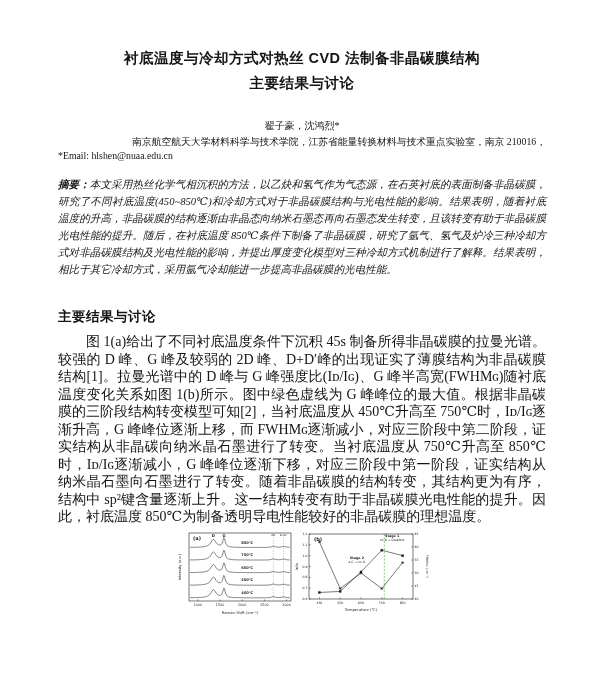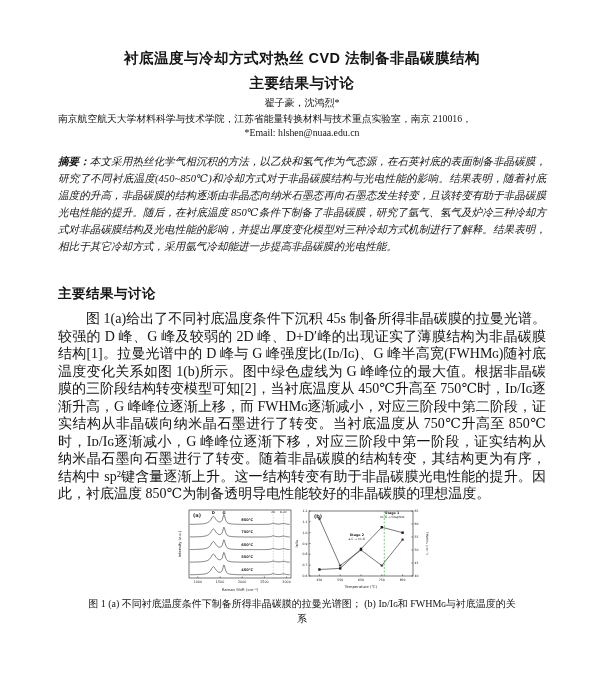--- a/index.html
+++ b/index.html
@@ -3,23 +3,23 @@
 <meta charset="utf-8">
 <style>
   html,body{margin:0;padding:0;}
   body{
     width:600px;height:698px;background:#ffffff;color:#141414;
     font-family:"Liberation Serif","DejaVu Serif",serif;
   }
   .page{box-sizing:border-box;width:600px;height:698px;padding:46px 54px 0 58px;overflow:hidden;}
   .title{font-family:"Liberation Sans","DejaVu Sans",sans-serif;font-weight:bold;
          font-size:14.5px;line-height:25px;text-align:center;letter-spacing:0.5px;}
-  .authors{text-align:center;font-size:10px;margin-top:0;}
-  .affil{text-align:left;font-size:9.8px;line-height:14px;margin-top:2px;}
-  .email{text-align:center;font-size:9.8px;line-height:14px;}
+  .authors{text-align:center;font-size:10px;margin-top:23px;}
+  .affil{text-align:right;font-size:9.8px;line-height:14px;margin-top:2px;}
+  .email{text-align:left;font-size:9.8px;line-height:14px;}
   .abs{margin:13px 0 0 0;font-size:10.6px;line-height:17px;text-align:justify;font-style:italic;}
   .kw{margin:9px 0 0 0;font-size:10.6px;line-height:17px;text-align:justify;}
   .b{font-family:"Liberation Sans","DejaVu Sans",sans-serif;font-weight:bold;}
   h2.section{font-family:"Liberation Sans","DejaVu Sans",sans-serif;font-size:13.5px;
              font-weight:bold;margin:30px 0 0 0;letter-spacing:0.5px;}
   p.body{margin:7px 0 0 0;font-size:14px;line-height:17.5px;text-align:justify;text-indent:2em;}
   .figrow{display:flex;justify-content:center;align-items:flex-end;margin-top:3px;}
   svg.chart{display:block;}
   .caption{font-size:10px;line-height:15px;text-align:center;margin-top:2px;padding:0 30px;}
 </style>
@@ -157,16 +157,15 @@
           <line x1="108.60000000000001" y1="34.599999999999994" x2="110.60000000000001" y2="32.599999999999994"></line>
         </g>
         <text x="63.84" y="29.916666666666664" font-size="3.3" text-anchor="middle" fill="#1c1c1c" font-family="&quot;DejaVu Sans&quot;,&quot;Liberation Sans&quot;,sans-serif" font-weight="bold">Stage 2</text>
         <text x="63.84" y="33.916666666666664" font-size="3" text-anchor="middle" fill="#1c1c1c" font-family="&quot;DejaVu Sans&quot;,&quot;Liberation Sans&quot;,sans-serif">a-C → nc-G</text>
         <text x="99.2" y="8.25" font-size="3.3" text-anchor="middle" fill="#1c1c1c" font-family="&quot;DejaVu Sans&quot;,&quot;Liberation Sans&quot;,sans-serif" font-weight="bold">Stage 1</text>
         <text x="99.2" y="12.25" font-size="3" text-anchor="middle" fill="#1c1c1c" font-family="&quot;DejaVu Sans&quot;,&quot;Liberation Sans&quot;,sans-serif">nc-G → Graphite</text>
         <text x="21" y="11.5" font-size="5" text-anchor="start" fill="#1c1c1c" font-family="&quot;DejaVu Sans&quot;,&quot;Liberation Sans&quot;,sans-serif" font-weight="bold">(b)</text>
       </svg>
   </div>
 
-  <div class="caption">图 1 (a) 不同衬底温度条件下制备所得非晶碳膜的拉曼光谱图；  (b) Iᴅ/Iɢ和 FWHMɢ与衬底温度的关系</div>
 
 
 </div>
 
 </body></html>

